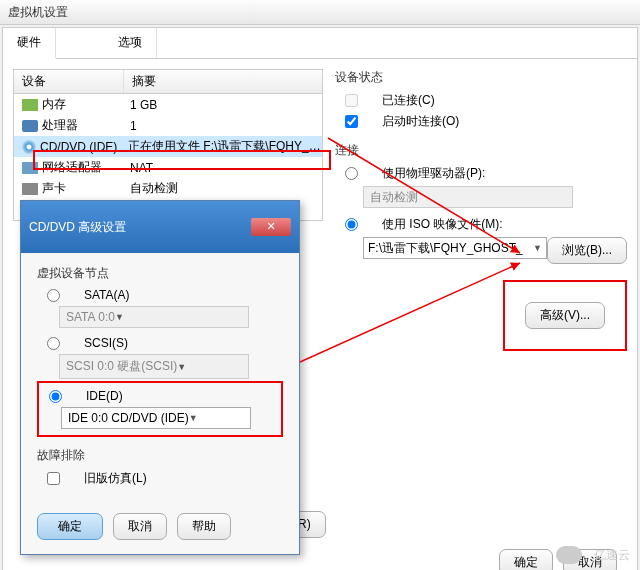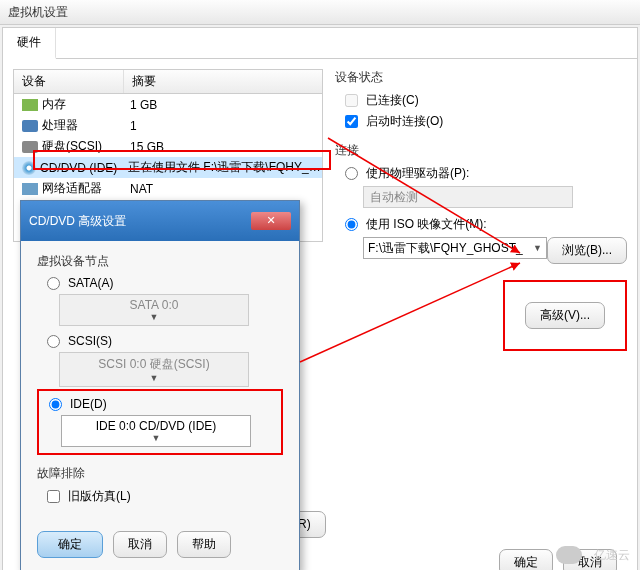--- a/index.html
+++ b/index.html
@@ -25,81 +25,77 @@
 .hw-icon.disk { background: #888; border-radius: 2px; }
 .hw-icon.cd { background: radial-gradient(circle, #fff 20%, #4a9fd8 30%, #b8d8f0 70%); border-radius: 50%; width: 14px; height: 14px; }
 .hw-icon.net { background: #6a9fc8; }
 .hw-icon.snd { background: #888; }
 .hw-icon.dsp { background: #5a5a6a; }
 .hw-name { width: 88px; }
 .hw-val { flex: 1; overflow: hidden; white-space: nowrap; text-overflow: ellipsis; }
 .cd-row-box { border: 2px solid #e00; position: absolute; left: 30px; top: 122px; width: 298px; height: 20px; pointer-events: none; }
 .group { margin-bottom: 12px; }
 .group-title { color: #333; margin-bottom: 6px; }
-.chk-row, .rad-row { display: flex; align-items: center; gap: 8px; margin: 4px 0 4px 10px; }
+.chk-row, .rad-row { display: flex; align-items: center; gap: 24px; margin: 4px 0 4px 10px; }
 .chk-row input, .rad-row input { margin: 0; }
 .iso-input-row { display: flex; margin-left: 28px; margin-top: 4px; align-items: flex-start; }
 .combo { flex: 1; border: 1px solid #aaa; background: #fff; padding: 2px 4px; height: 22px; display: flex; align-items: center; justify-content: space-between; }
 .combo-arrow { font-size: 9px; color: #555; }
 .btn { background: linear-gradient(to bottom, #fdfdfd, #e8e8e8); border: 1px solid #aaa; padding: 4px 14px; cursor: pointer; border-radius: 7px; }
 .disabled-input { background: #f0f0f0; color: #888; border: 1px solid #ccc; padding: 2px 6px; height: 22px; width: 210px; margin-left: 28px; display: flex; align-items: center; }
 .adv-row { display: flex; justify-content: flex-end; margin-top: 16px; }
 .adv-box { border: 2px solid #e00; padding: 20px; margin-left: 25px; }
 .bottom-btns { position: absolute; bottom: 48px; left: 160px; display: flex; gap: 12px; }
 .footer-btns { position: absolute; bottom: 10px; right: 20px; display: flex; gap: 10px; }
 
 
 .subdialog { position: absolute; left: 20px; top: 200px; width: 280px; background: #f7f7f7; border: 1px solid #5a7fa8; box-shadow: 3px 3px 8px rgba(0,0,0,0.3); z-index: 10; }
-.sub-titlebar { background: linear-gradient(to bottom, #4a8fd8, #2a6fb8); color: #fff; padding: 11px 8px; display: flex; justify-content: space-between; align-items: center; }
+.sub-titlebar { background: linear-gradient(to bottom, #4a8fd8, #2a6fb8); color: #fff; padding: 17px 8px; display: flex; justify-content: space-between; align-items: center; }
 .sub-close { background: linear-gradient(to bottom, #e88, #c44); color: #fff; width: 40px; height: 18px; text-align: center; border-radius: 2px; font-size: 11px; line-height: 17px; cursor: pointer; }
 .sub-body { padding: 12px 16px; }
-.sub-combo { border: 1px solid #aaa; background: #fff; padding: 3px 6px; width: 190px; margin-left: 22px; margin-top: 4px; display: flex; align-items: center; flex-direction: column; }
+.sub-combo { border: 1px solid #aaa; background: #fff; padding: 3px 6px; width: 190px; margin-left: 22px; margin-top: 4px; display: flex; align-items: center; }
 .sub-combo.disabled { background: #f0f0f0; color: #888; border-color: #ccc; }
 .ide-box { border: 2px solid #e00; padding: 2px 0 6px 0; margin: 2px 0; }
 .sub-footer { display: flex; gap: 10px; padding: 10px 16px 14px; justify-content: flex-start; }
 .sub-footer .btn.primary { background: linear-gradient(to bottom, #d8ecfb, #a8d0f0); border-color: #5a9fd8; padding: 4px 20px; }
 
 
 .arrow-line { position: absolute; pointer-events: none; z-index: 20; }
 .watermark { position: absolute; right: 10px; bottom: 6px; color: #ccc; font-size: 16px; display: flex; align-items: center; gap: 12px; }
 .watermark .cloud { width: 26px; height: 18px; background: #ccc; border-radius: 10px; position: relative; }
 </style>
 </head>
 <body>
 
 <div class="titlebar">
   <span class="titlebar-text">虚拟机设置</span>
 </div>
 
 <div class="main-window">
   <div class="tabs">
     <div class="tab active">硬件</div>
+    <div class="tab">选项</div>
   </div>
 
   <div class="content">
     <div class="left-panel">
       <div class="hw-table">
         <div class="hw-header">
           <div class="hw-col1">设备</div>
           <div class="hw-col2">摘要</div>
         </div>
         <div class="hw-row">
           <span class="hw-icon mem"></span>
           <span class="hw-name">内存</span>
           <span class="hw-val">1 GB</span>
         </div>
         <div class="hw-row">
           <span class="hw-icon cpu"></span>
           <span class="hw-name">处理器</span>
           <span class="hw-val">1</span>
-        </div>
-        <div class="hw-row">
-          <span class="hw-icon disk"></span>
-          <span class="hw-name">硬盘(SCSI)</span>
-          <span class="hw-val">15 GB</span>
         </div>
         <div class="hw-row selected">
           <span class="hw-icon cd"></span>
           <span class="hw-name">CD/DVD (IDE)</span>
           <span class="hw-val">正在使用文件 F:\迅雷下载\FQHY_G...</span>
         </div>
         <div class="hw-row">
           <span class="hw-icon net"></span>
           <span class="hw-name">网络适配器</span>
           <span class="hw-val">NAT</span>

